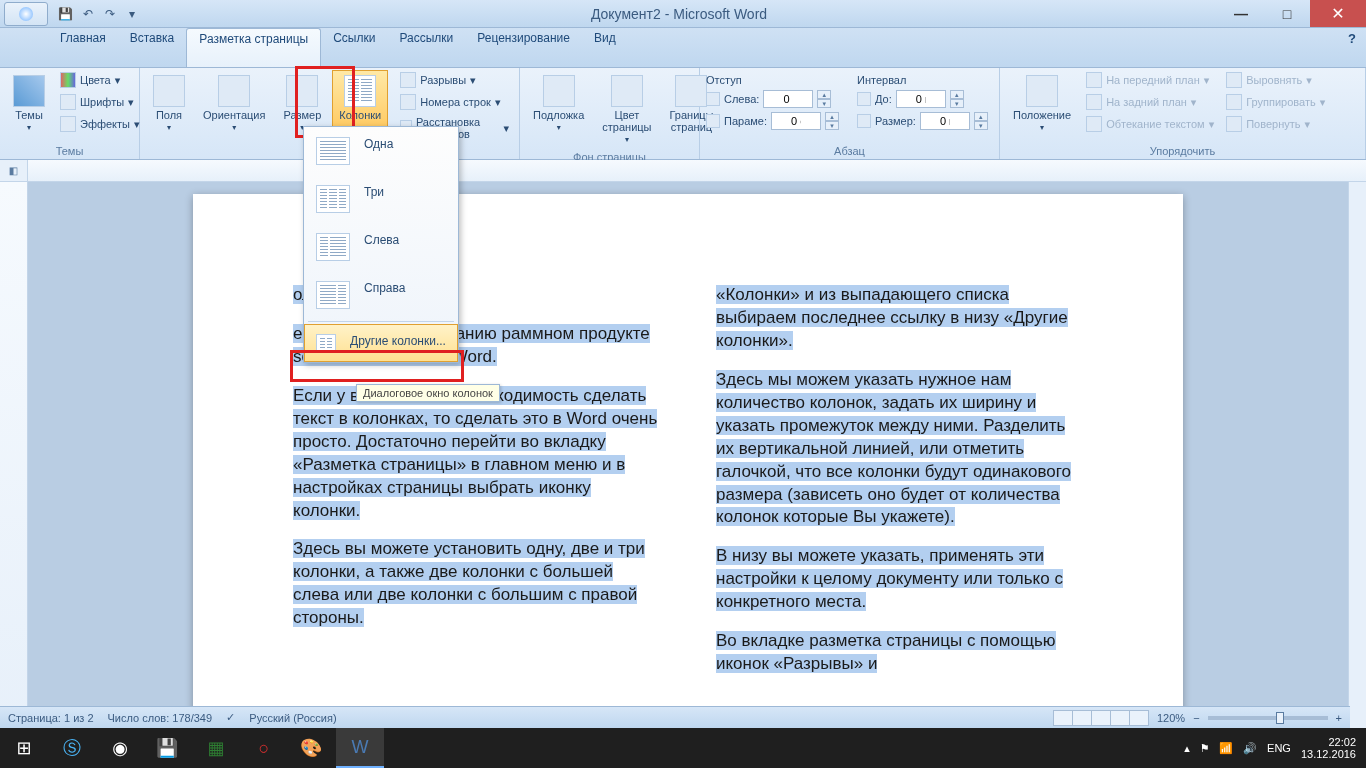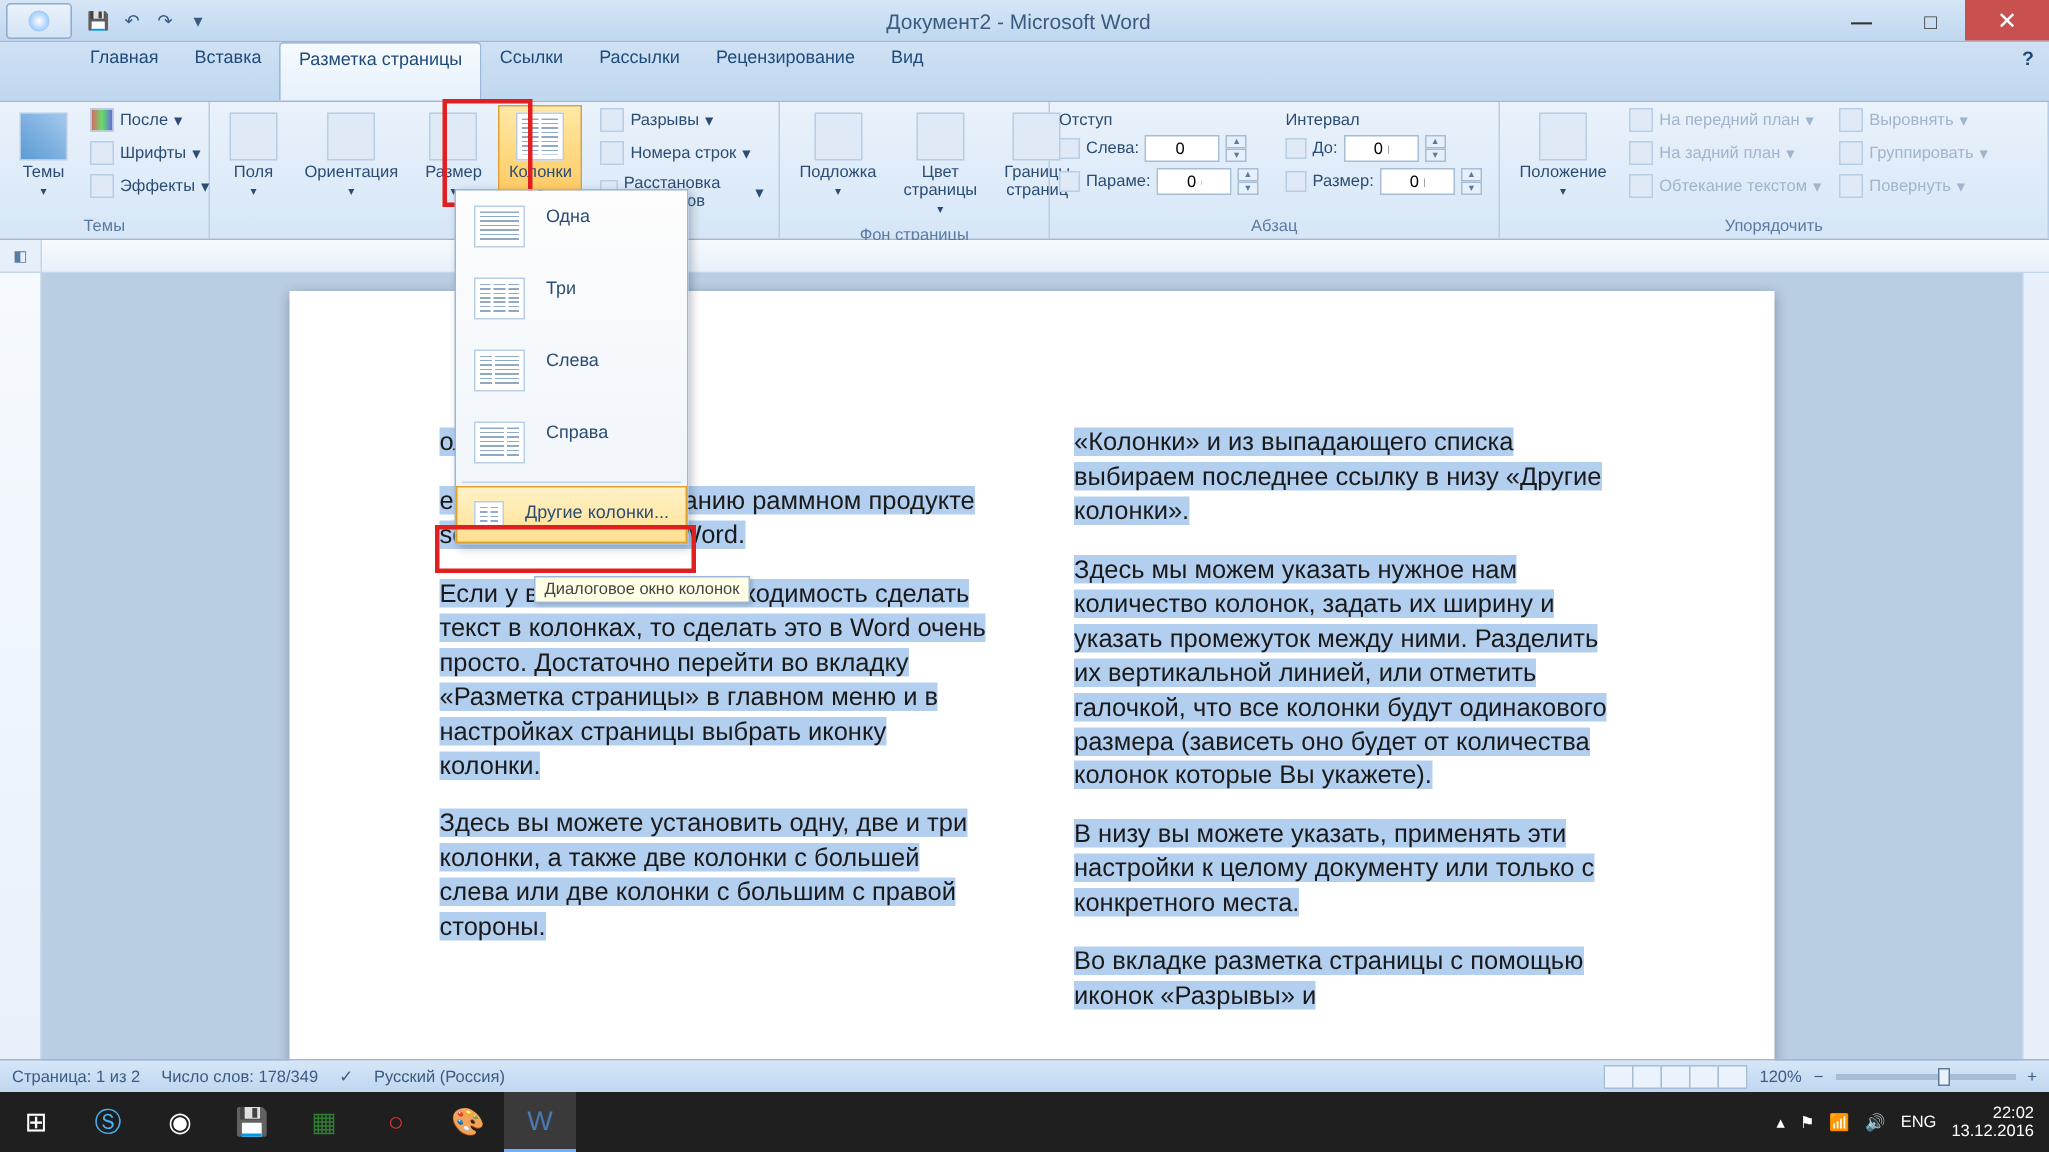--- a/index.html
+++ b/index.html
@@ -58,21 +58,21 @@
 .columns-menu { position:absolute; left:303px; top:126px; width:156px; background:linear-gradient(#fdfdfd,#eef4fb); border:1px solid #9db8d6; box-shadow:2px 2px 6px rgba(0,0,0,.25); z-index:50;}
 .menu-item { display:flex; align-items:flex-start; gap:14px; padding:10px 12px; font-size:12px; color:#2b4d74;}
 .menu-item .micn { width:34px; height:28px; background:#fff; border:1px solid #b8cee6; display:flex; gap:2px; padding:3px;}
 .menu-item .micn span{ flex:1; background:repeating-linear-gradient(#8fa9c6 0 1px, transparent 1px 3px);}
 .menu-sep { height:1px; background:#c3d5e9; margin:2px 4px;}
 .menu-item.hover { background:linear-gradient(#fff2c8,#ffe090); border:1px solid #e0a030; padding:9px 11px;}
 .menu-item.hover .micn { width:20px; height:18px;}
 .tooltip { position:absolute; left:356px; top:384px; background:#ffffe6; border:1px solid #9db8d6; padding:2px 6px; font-size:11px; color:#444; z-index:60; box-shadow:1px 1px 3px rgba(0,0,0,.2);}
 
 
-.statusbar { position:absolute; bottom:40px; left:0; right:0; height:22px; background:linear-gradient(#d6e6f7,#bfd7ef); border-top:1px solid #9db8d6; display:flex; align-items:center; font-size:11px; color:#3b5b80; padding:0 8px; gap:14px;}
+.statusbar { position:absolute; bottom:40px; left:0; right:16px; height:22px; background:linear-gradient(#d6e6f7,#bfd7ef); border-top:1px solid #9db8d6; display:flex; align-items:center; font-size:11px; color:#3b5b80; padding:0 8px; gap:14px;}
 .statusbar .right { margin-left:auto; display:flex; align-items:center; gap:8px;}
 .view-btns { display:flex; }
 .view-btns span { width:20px; height:16px; border:1px solid #a7bdd6; background:#eaf2fb; margin-left:-1px;}
 .zoom-slider { width:120px; height:4px; background:#a7bdd6; position:relative;}
 .zoom-slider .thumb{ position:absolute; left:68px; top:-4px; width:8px; height:12px; background:#eaf2fb; border:1px solid #5a7ba0;}
 
 
 .taskbar { position:absolute; bottom:0; left:0; right:0; height:40px; background:#1f1f1f; display:flex; align-items:center;}
 .tb-item { width:48px; height:40px; display:flex; align-items:center; justify-content:center; font-size:18px; color:#fff;}
 .tb-item.active { background:#3a3a3a; border-bottom:2px solid #6fb1ff;}
@@ -114,21 +114,21 @@
 <div class="ribbon">
 
   <div class="group" style="width:140px;">
     <div class="group-body">
       <div class="rbtn-big">
           <div class="icn" style="background:linear-gradient(45deg,#5a9bd5,#a5c8ed);"></div>
           <span>Темы</span>
           <span style="font-size:8px;">▾</span>
         </div>
       <div class="colstack">
-        <div class="rbtn-small"><span class="icn" style="background:linear-gradient(90deg,#d66,#6d6,#66d);"></span><span>После</span> ▾</div>
+        <div class="rbtn-small"><span class="icn" style="background:linear-gradient(90deg,#d66,#6d6,#66d);"></span><span>Цвета</span> ▾</div>
         <div class="rbtn-small"><span class="icn"></span><span>Шрифты</span> ▾</div>
         <div class="rbtn-small"><span class="icn"></span><span>Эффекты</span> ▾</div>
       </div>
     </div>
     <div class="group-label">Темы</div>
   </div>
 
   <div class="group" style="width:380px;">
     <div class="group-body">
       <div class="rbtn-big">

